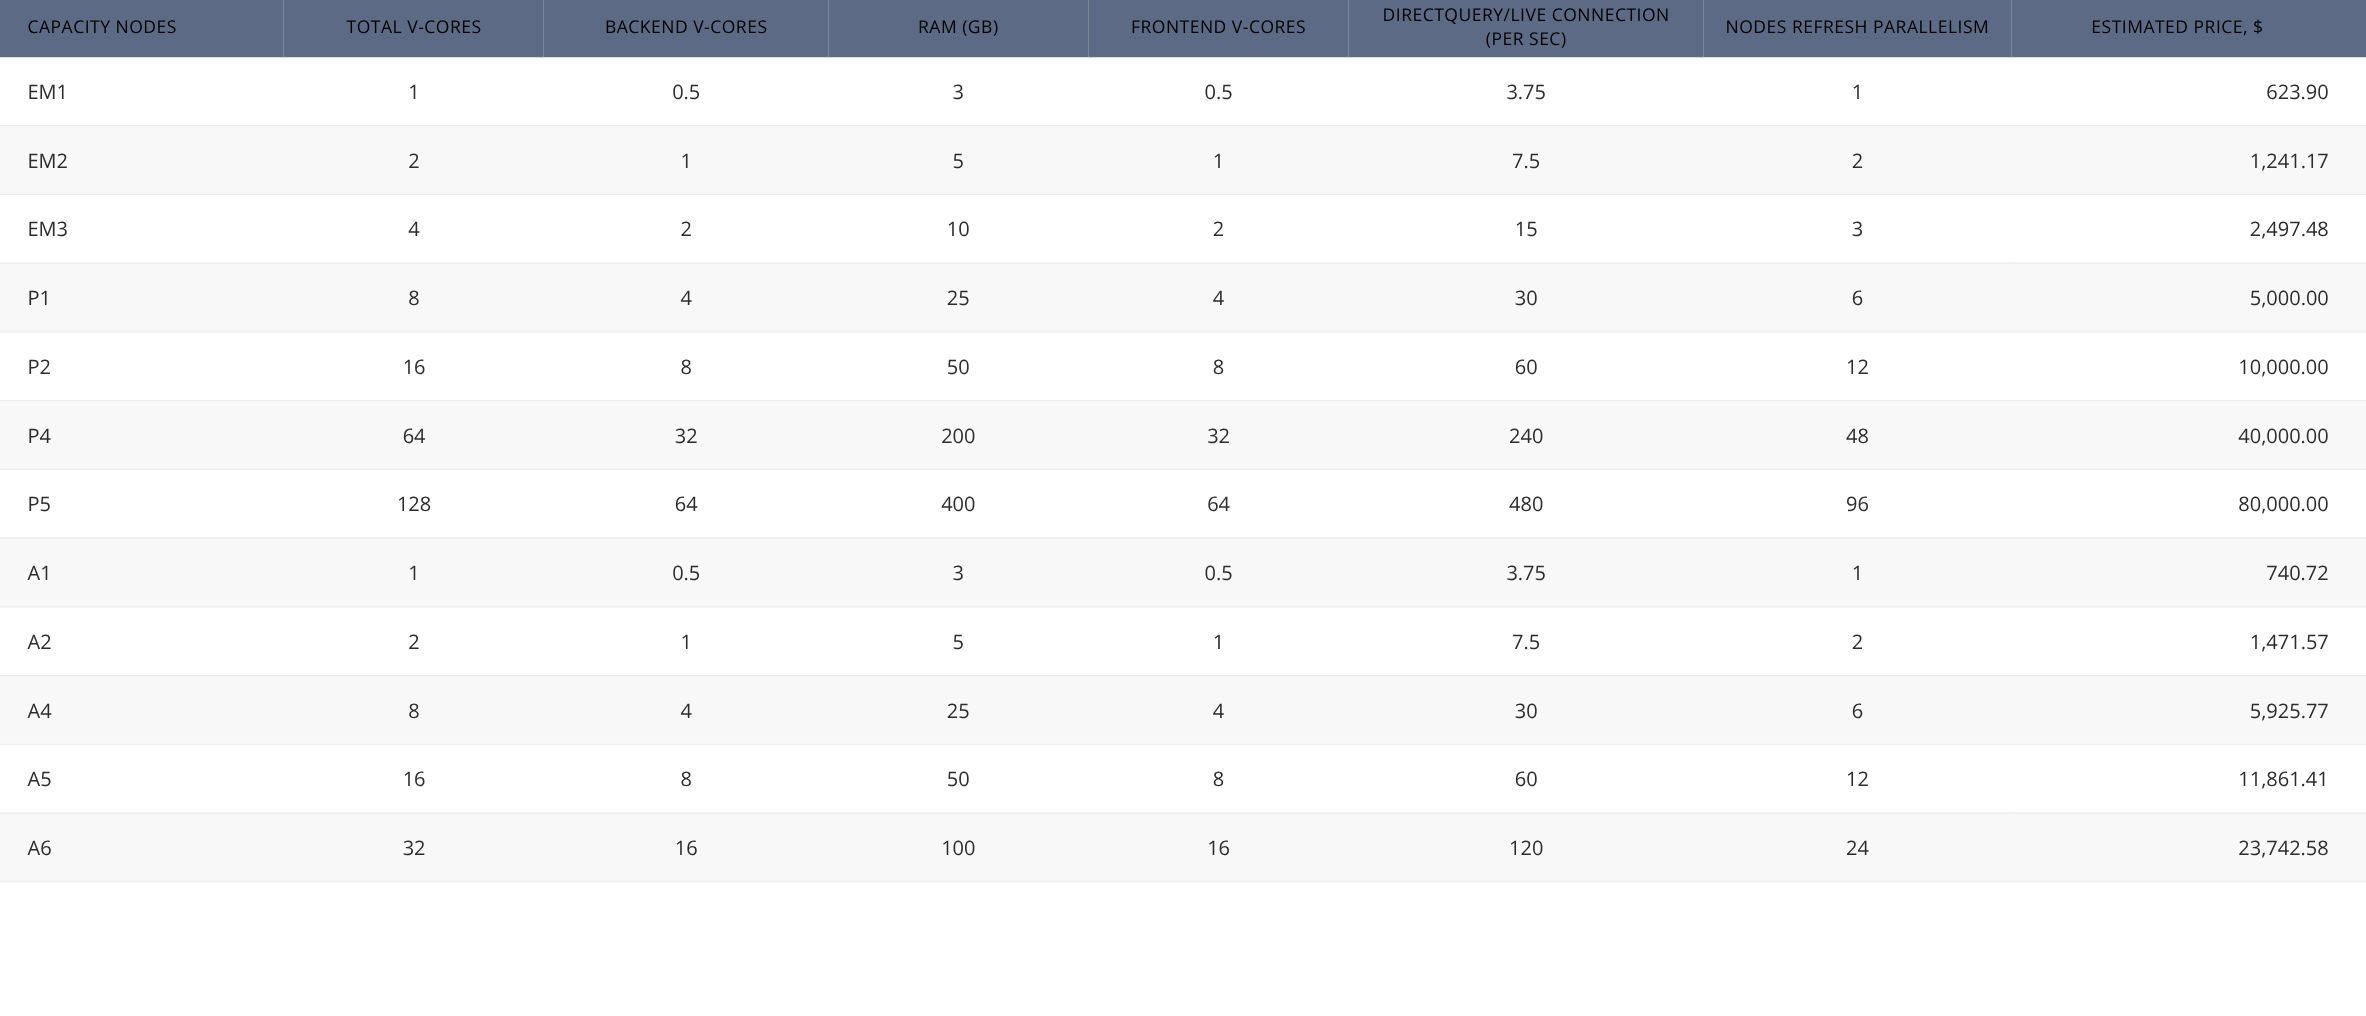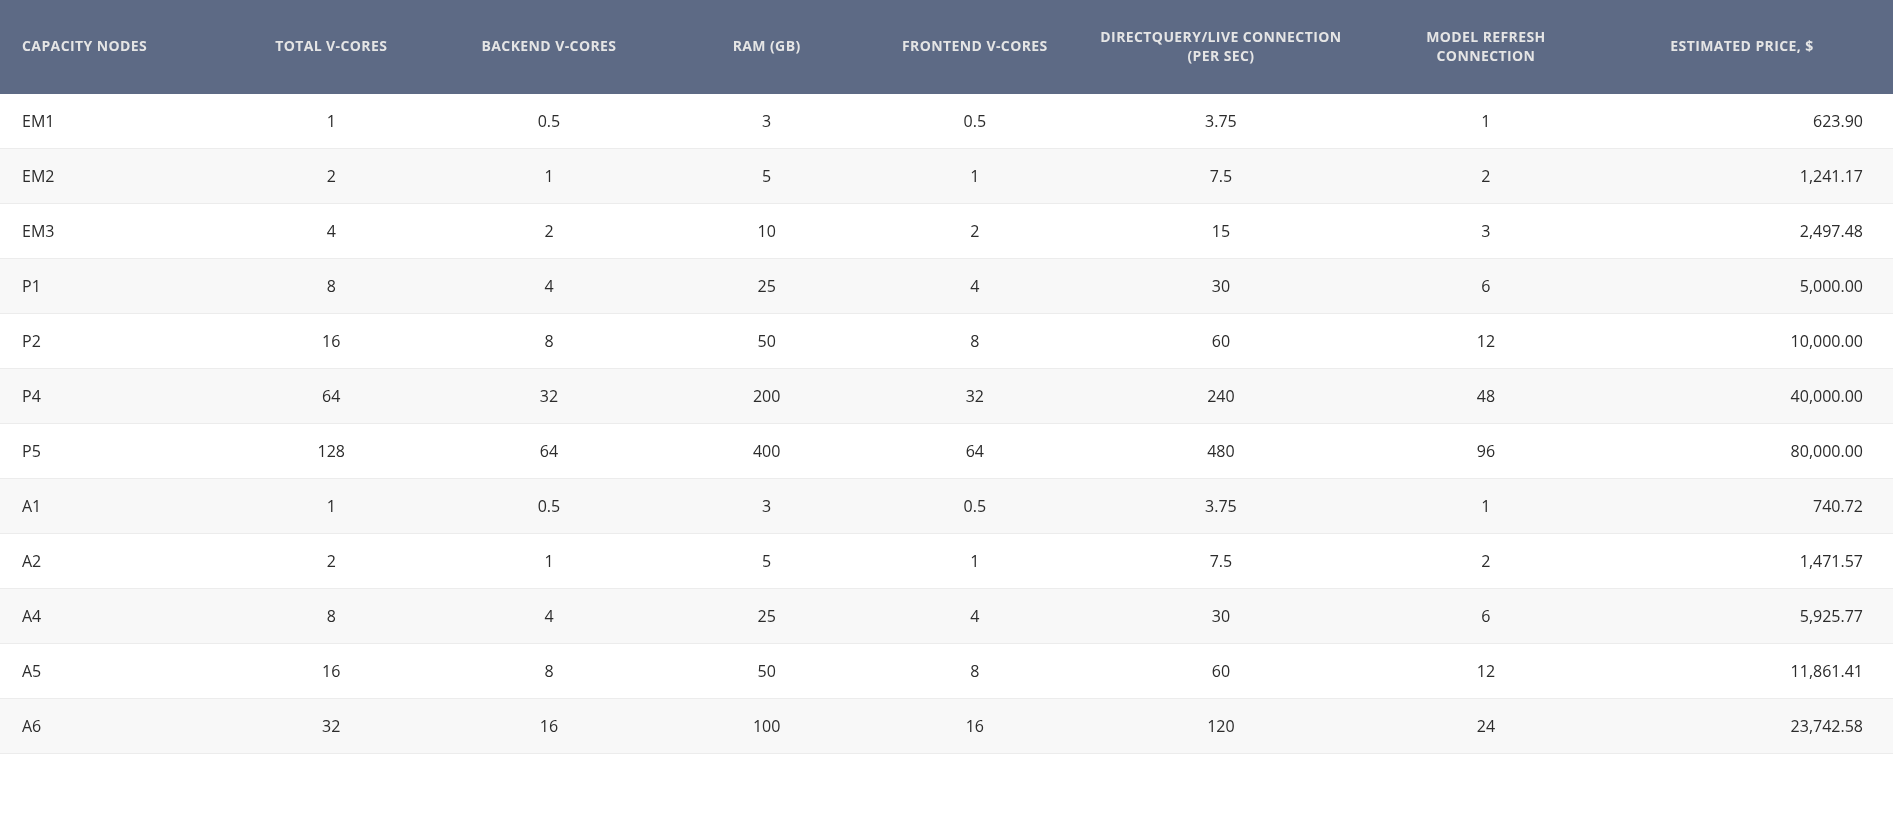--- a/index.html
+++ b/index.html
@@ -17,25 +17,25 @@
     }
     table {
       width: 100%;
       border-collapse: collapse;
       table-layout: fixed;
     }
     thead tr {
       background: #5d6a85;
     }
     thead th {
-      color: #e5e5e5;
-      font-weight: 700;
+      color: #000000;
+      font-weight: 400;
       font-size: 14px;
       letter-spacing: 0.4px;
-      padding: 28px 12px;
+      padding: 4px 12px;
       text-align: center;
       vertical-align: middle;
       line-height: 1.35;
     }
     thead th:first-child {
       text-align: left;
       padding-left: 22px;
     }
     thead th:last-child {
       text-align: center;
@@ -90,21 +90,21 @@
         <col class="c7">
     </colgroup>
     <thead>
       <tr>
         <th>CAPACITY NODES</th>
         <th>TOTAL V-CORES</th>
         <th>BACKEND V-CORES</th>
         <th>RAM (GB)</th>
         <th>FRONTEND V-CORES</th>
         <th>DIRECTQUERY/LIVE CONNECTION (PER SEC)</th>
-        <th>MODEL REFRESH CONNECTION</th>
+        <th>NODES REFRESH PARALLELISM</th>
         <th>ESTIMATED PRICE, $</th>
       </tr>
     </thead>
     <tbody id="tbody">
         <tr>
           <td>EM1</td>
           <td>1</td>
           <td>0.5</td>
           <td>3</td>
           <td>0.5</td>

